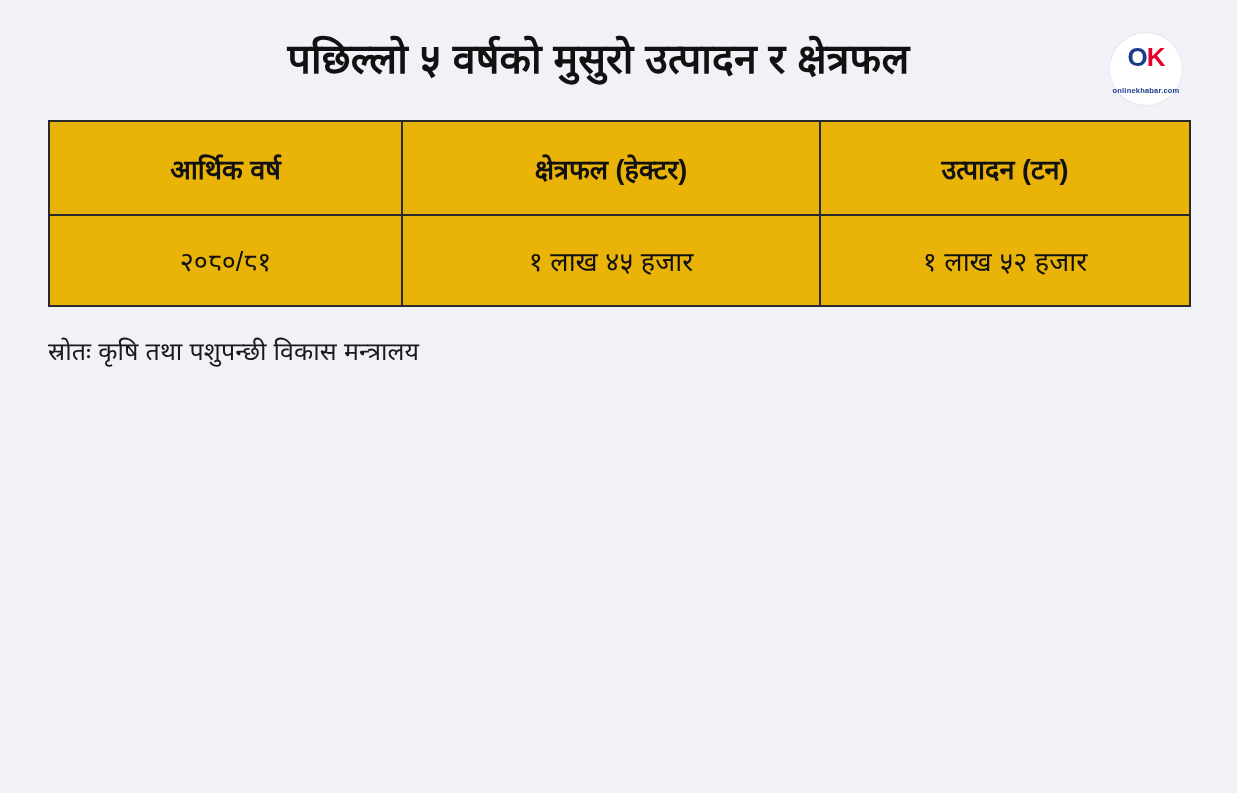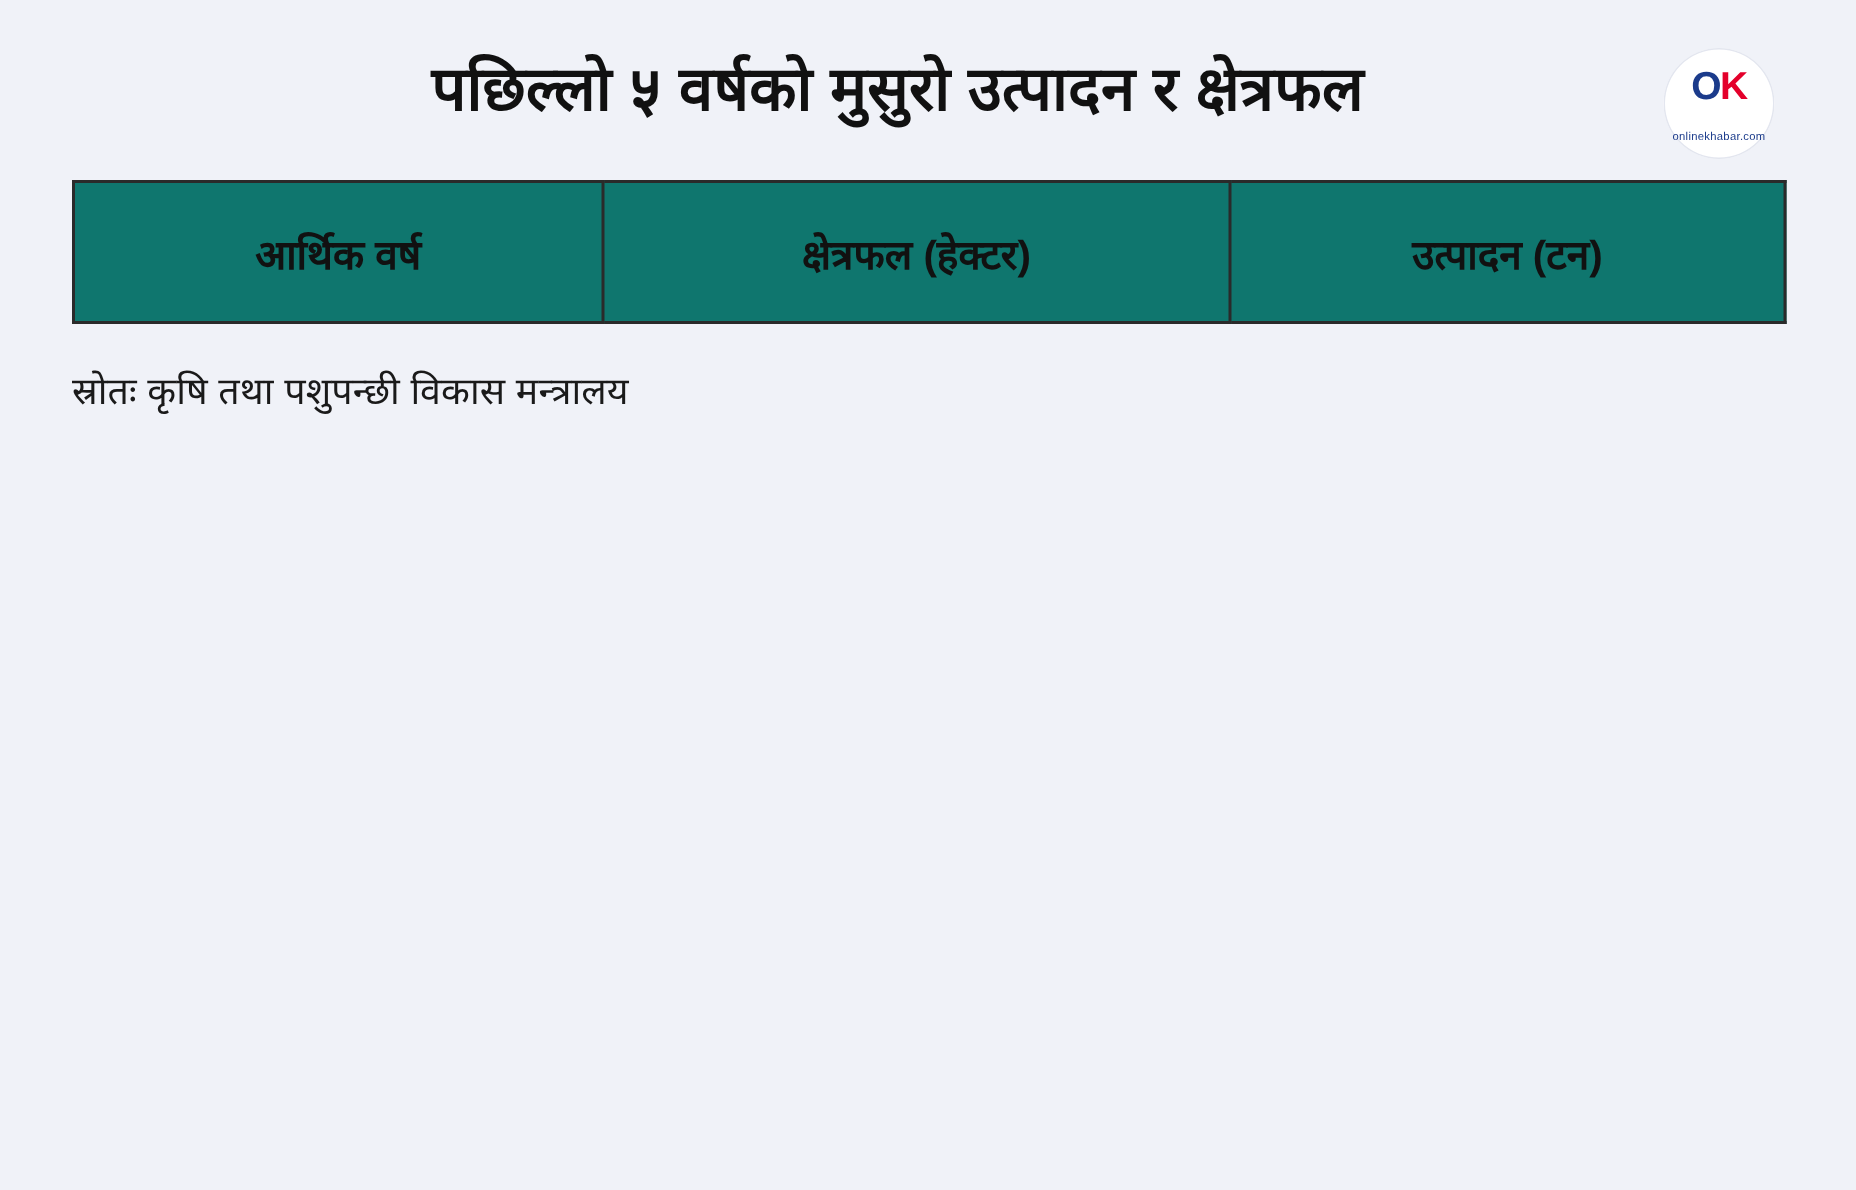--- a/index.html
+++ b/index.html
@@ -66,29 +66,29 @@
     display: flex;
     align-items: center;
   }
   .logo-mark .o { color: #1b3b8b; }
   .logo-mark .k { color: #e4002b; }
   .logo-text {
     margin-top: 16px;
     font-size: 7.5px;
     color: #1b3b8b;
     letter-spacing: 0.2px;
-    font-weight: normal;
+    font-weight: bold;
   }
 
   
   table.data-table {
     width: 1141px;
     border-collapse: collapse;
     table-layout: fixed;
-    background: #0f766e;
+    background: #eab308;
   }
   table.data-table th,
   table.data-table td {
     border: 2px solid #2a2a2a;
     text-align: center;
     vertical-align: middle;
     font-size: 27px;
     color: #111111;
     padding: 0;
     height: 89px;
@@ -133,18 +133,23 @@
       <col class="c-prod">
     </colgroup>
     <thead>
       <tr>
         <th>आर्थिक वर्ष</th>
         <th>क्षेत्रफल (हेक्टर)</th>
         <th>उत्पादन (टन)</th>
       </tr>
     </thead>
     <tbody>
+      <tr>
+        <td>२०८०/८१</td>
+        <td>१ लाख ४५ हजार</td>
+        <td>१ लाख ५२ हजार</td>
+      </tr>
     </tbody>
   </table>
 
   <div class="source">स्रोतः कृषि तथा पशुपन्छी विकास मन्त्रालय</div>
 
 </div>
 
 </body></html>

